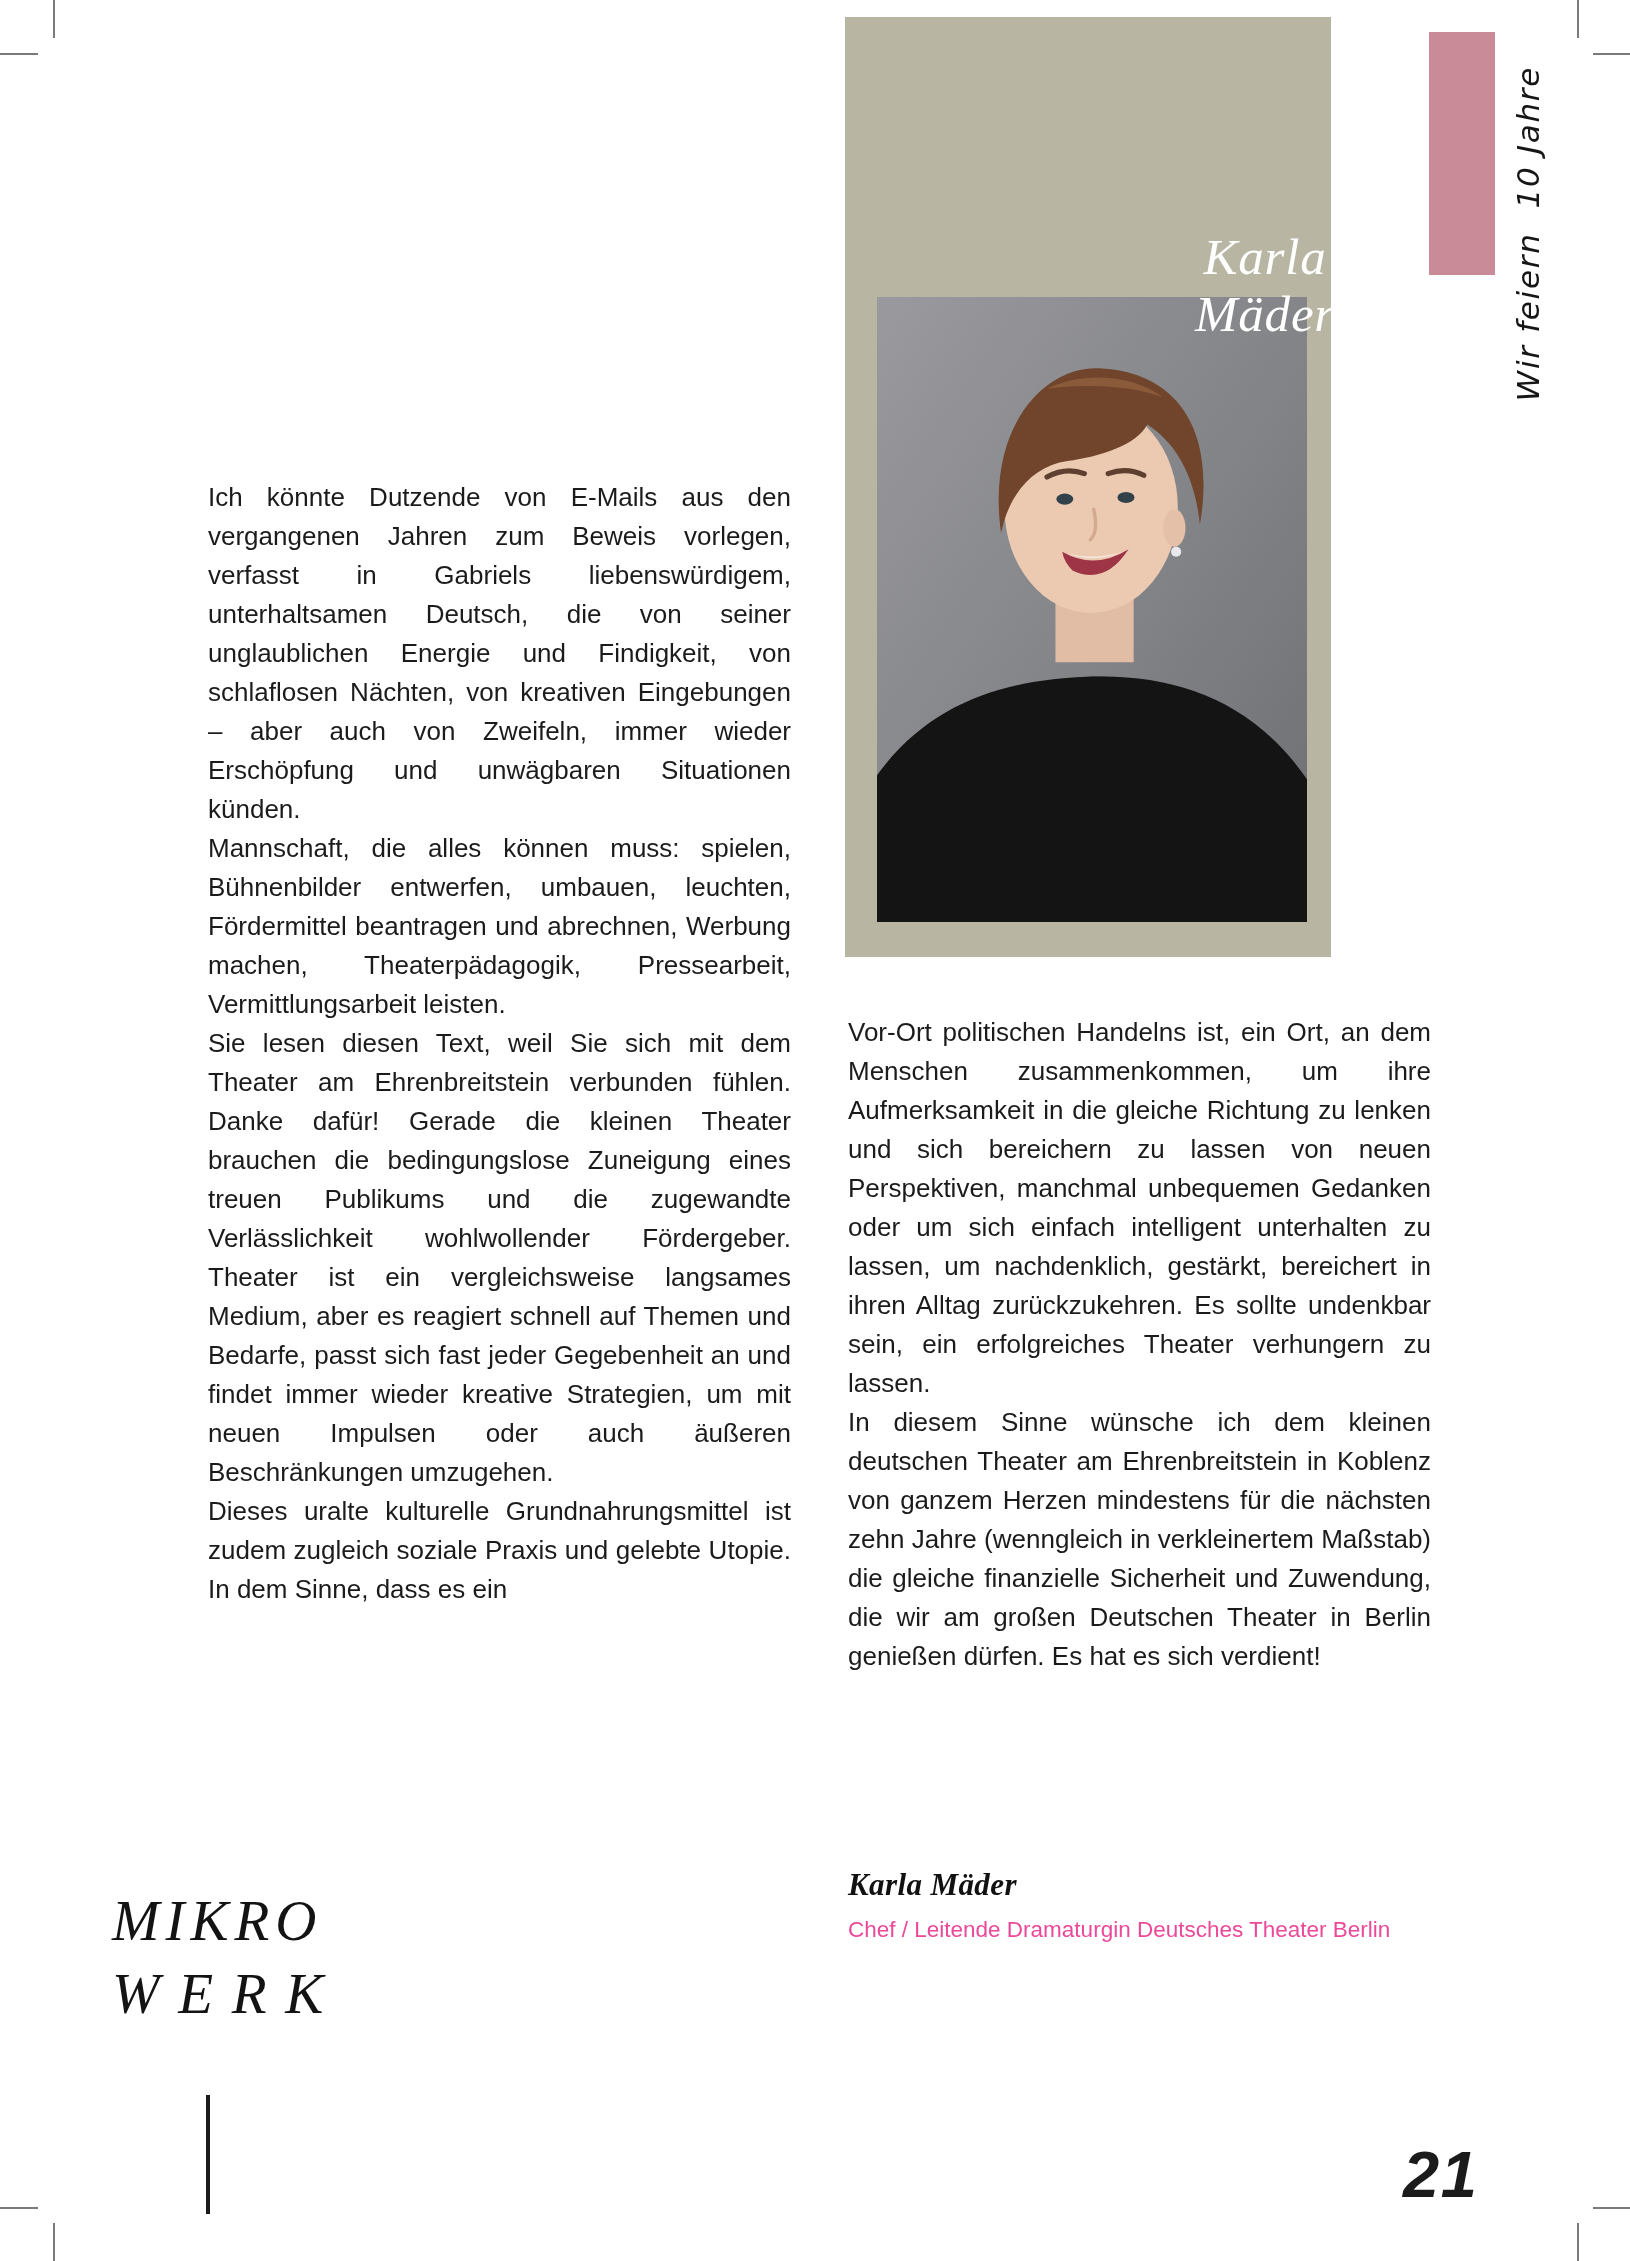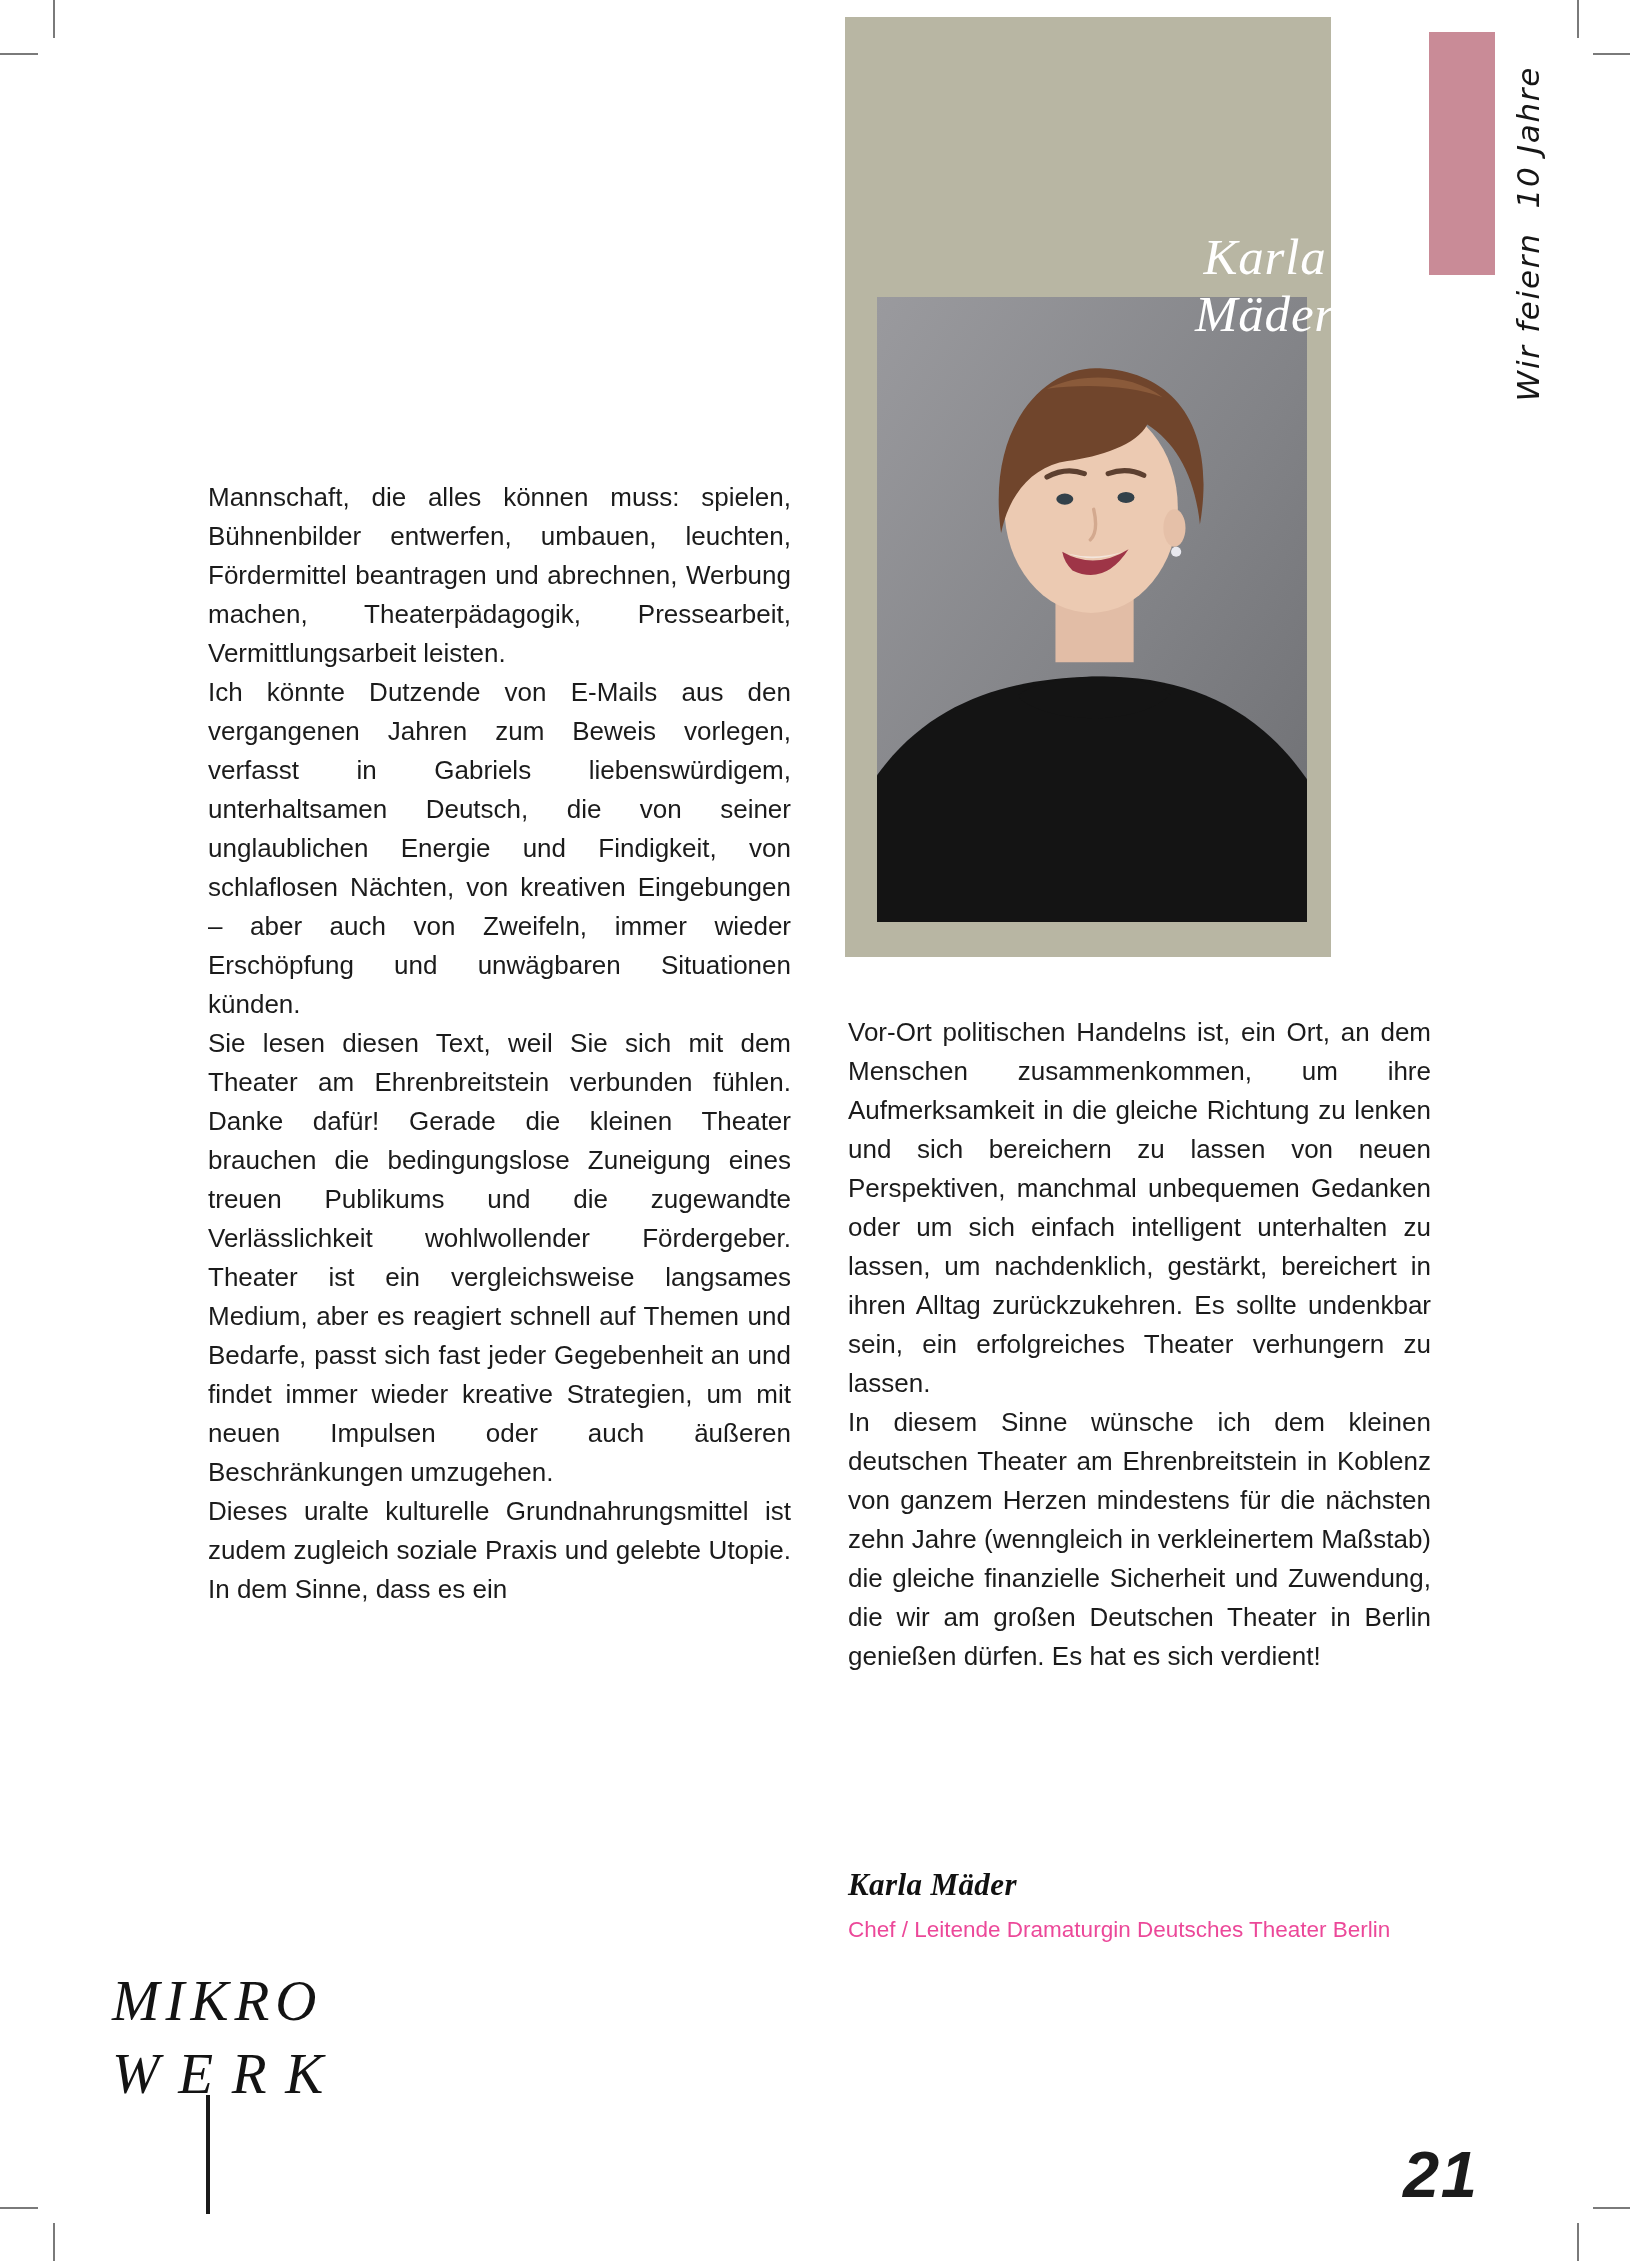--- a/index.html
+++ b/index.html
@@ -56,21 +56,21 @@
   
   .signature { position:absolute; left:848px; top:1867px; }
   .signature .name {
     font-family:"Liberation Serif", serif; font-style:italic;
     font-size:31px; color:#111111; font-weight:600; letter-spacing:0.4px;
   }
   .signature .role { margin-top:14.4px; font-size:22.5px; color:#ec4899; }
 
   
   .logo {
-    position:absolute; left:112px; top:1964px;
+    position:absolute; left:112px; top:1884px;
     font-family:"Liberation Serif", serif; font-style:italic;
     font-size:57px; line-height:73px; color:#131313; white-space:nowrap;
   }
   .logo .l1 { letter-spacing:6px; }
   .logo .l2 { letter-spacing:18.7px; }
   .logo .l3 { letter-spacing:9.3px; }
   .logo-rule { position:absolute; left:206px; top:2095px; width:4.2px; height:119px; background:#1a1a1a; }
 
   
   .page-number {
@@ -139,22 +139,22 @@
     <div>Mäder</div>
   </div>
 
   <div class="tab-box"></div>
   <div class="vstrip">
     <span>Wir feiern</span>
     <span>10 Jahre</span>
   </div>
 
   <div class="col col-left">
+    <p>Ich könnte Dutzende von E-Mails aus den vergangenen Jahren zum Beweis vorlegen, verfasst in Gabriels liebenswürdigem, unterhaltsamen Deutsch, die von seiner unglaublichen Energie und Findigkeit, von schlaflosen Nächten, von kreativen Eingebungen – aber auch von Zweifeln, immer wieder Erschöpfung und unwägbaren Situationen künden.</p>
     <p>Mannschaft, die alles können muss: spielen, Bühnenbilder entwerfen, umbauen, leuchten, Fördermittel beantragen und abrechnen, Werbung machen, Theaterpädagogik, Pressearbeit, Vermittlungsarbeit leisten.</p>
-    <p>Ich könnte Dutzende von E-Mails aus den vergangenen Jahren zum Beweis vorlegen, verfasst in Gabriels liebenswürdigem, unterhaltsamen Deutsch, die von seiner unglaublichen Energie und Findigkeit, von schlaflosen Nächten, von kreativen Eingebungen – aber auch von Zweifeln, immer wieder Erschöpfung und unwägbaren Situationen künden.</p>
     <p class="gap">Sie lesen diesen Text, weil Sie sich mit dem Theater am Ehrenbreitstein verbunden fühlen. Danke dafür! Gerade die kleinen Theater brauchen die bedingungslose Zuneigung eines treuen Publikums und die zugewandte Verlässlichkeit wohlwollender Fördergeber. Theater ist ein vergleichsweise langsames Medium, aber es reagiert schnell auf Themen und Bedarfe, passt sich fast jeder Gegebenheit an und findet immer wieder kreative Strategien, um mit neuen Impulsen oder auch äußeren Beschränkungen umzugehen.</p>
     <p>Dieses uralte kulturelle Grundnahrungsmittel ist zudem zugleich soziale Praxis und gelebte Utopie. In dem Sinne, dass es ein</p>
   </div>
 
   <div class="col col-right">
     <p>Vor-Ort politischen Handelns ist, ein Ort, an dem Menschen zusammenkommen, um ihre Aufmerksamkeit in die gleiche Richtung zu lenken und sich bereichern zu lassen von neuen Perspektiven, manchmal unbequemen Gedanken oder um sich einfach intelligent unterhalten zu lassen, um nachdenklich, gestärkt, bereichert in ihren Alltag zurückzukehren. Es sollte undenkbar sein, ein erfolgreiches Theater verhungern zu lassen.</p>
     <p class="gap">In diesem Sinne wünsche ich dem kleinen deutschen Theater am Ehrenbreitstein in Koblenz von ganzem Herzen mindestens für die nächsten zehn Jahre (wenngleich in verkleinertem Maßstab) die  gleiche finanzielle Sicherheit und Zuwendung, die wir am großen Deutschen Theater in Berlin genießen dürfen. Es hat es sich verdient!</p>
   </div>
 
   <div class="signature">

